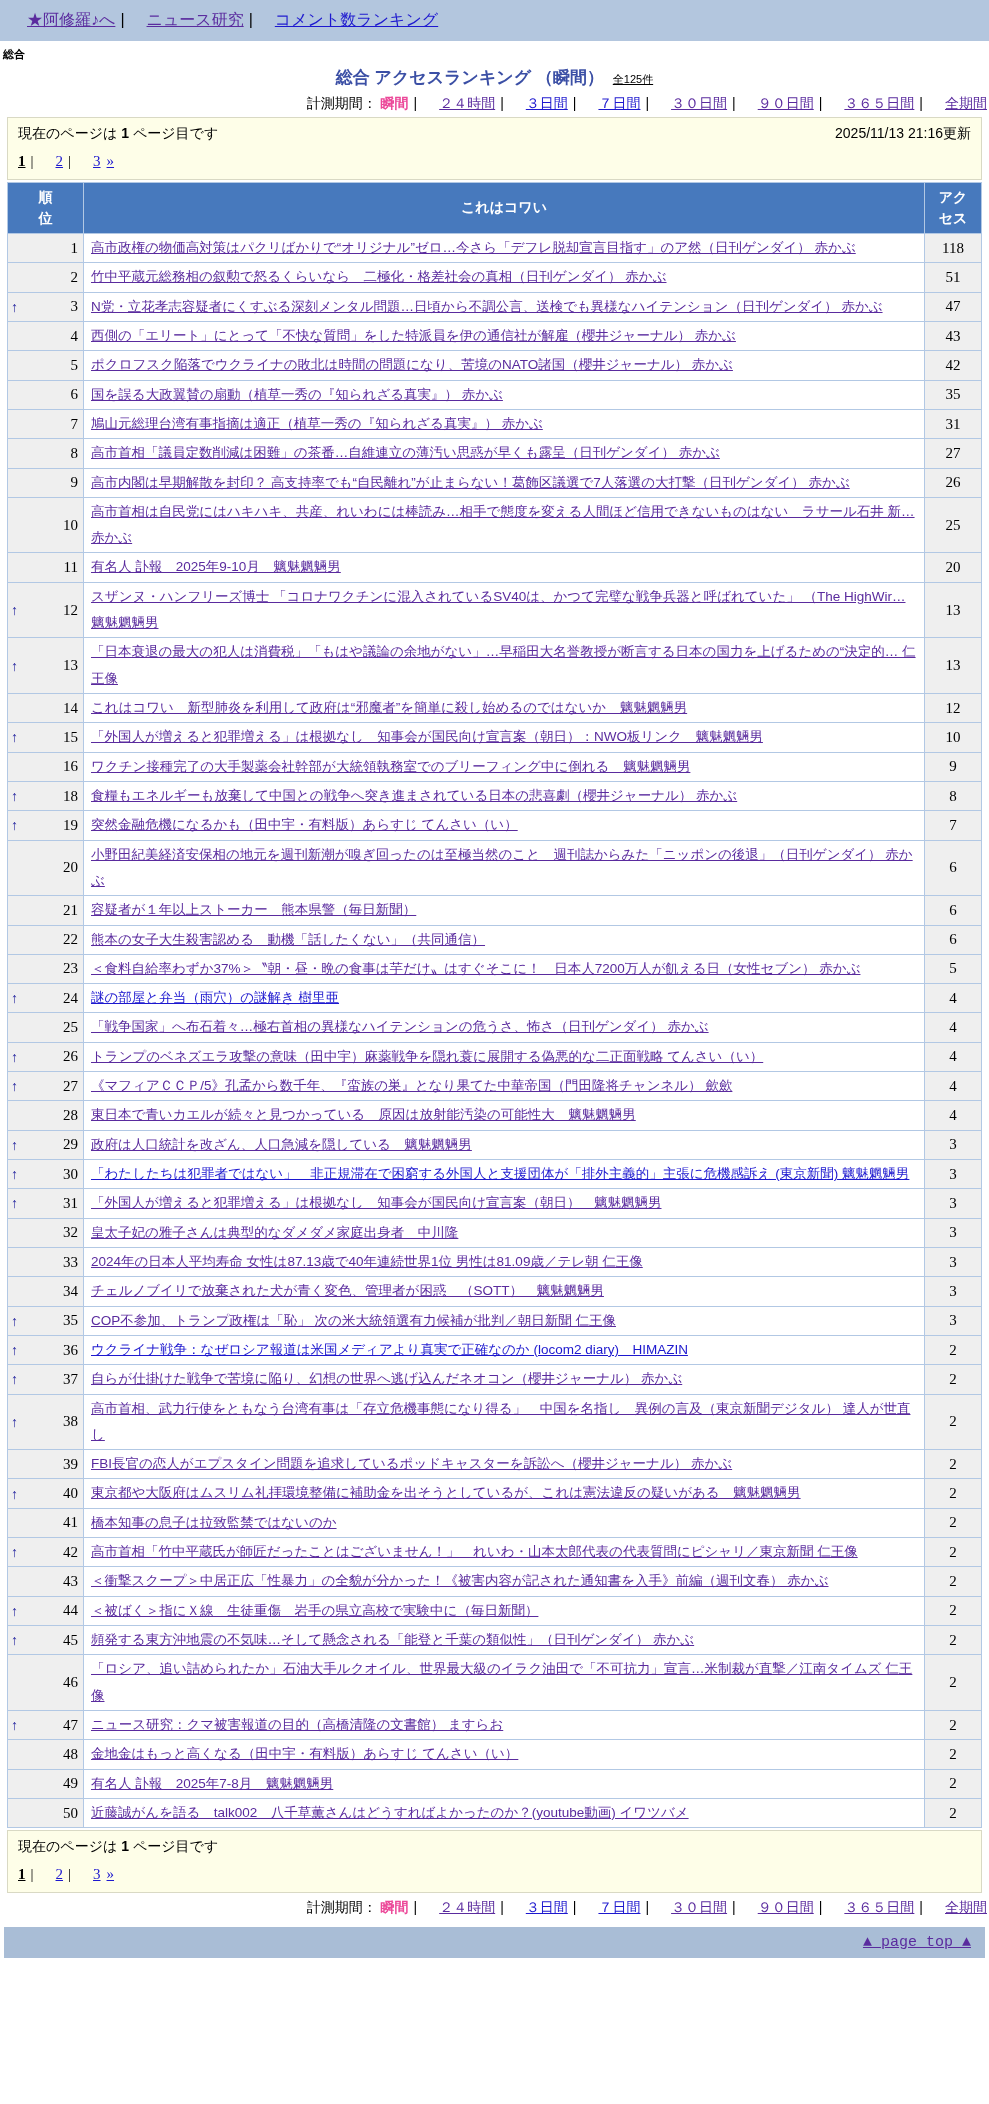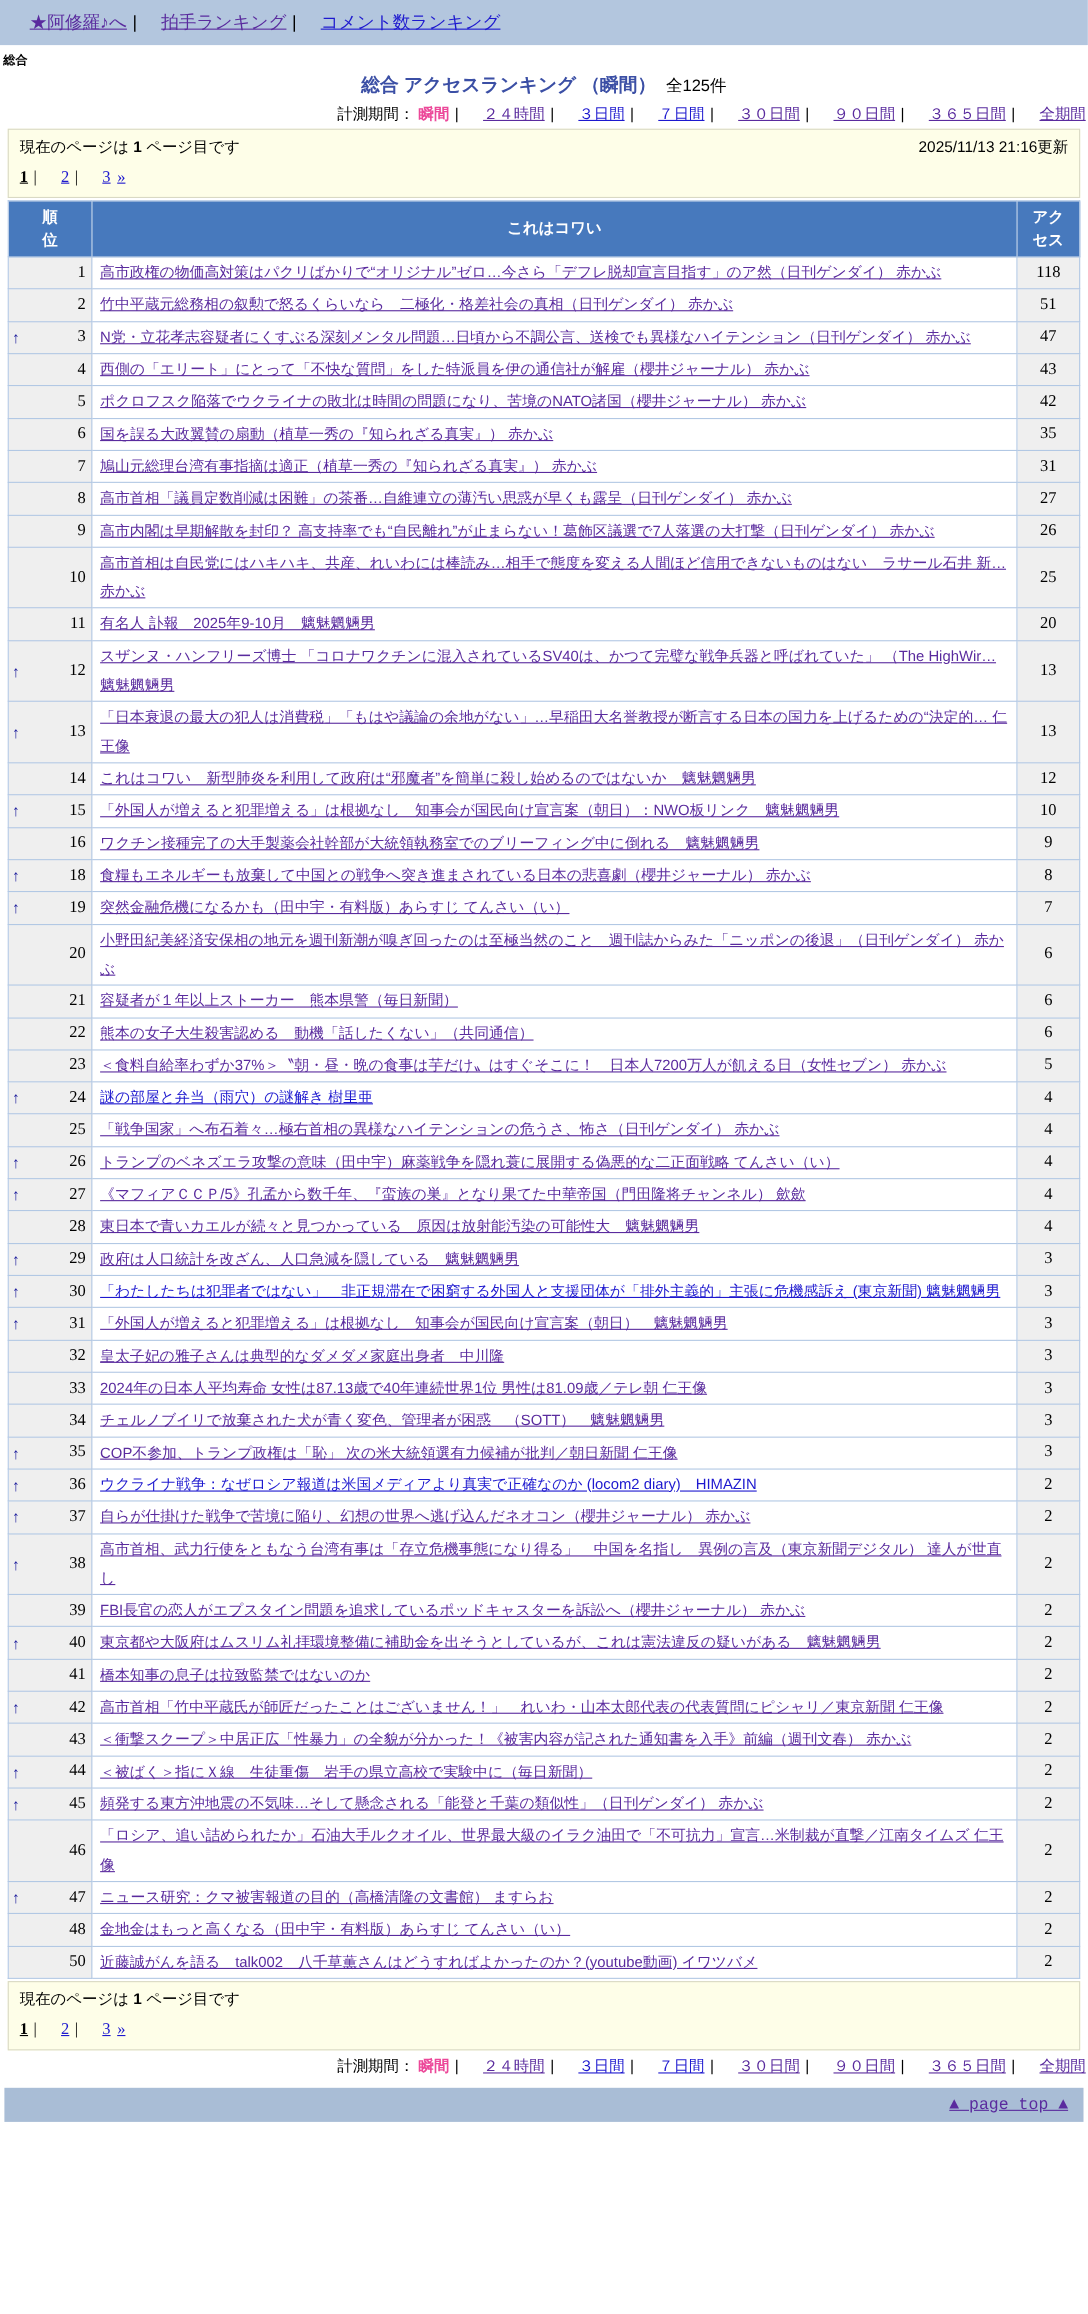--- a/index.html
+++ b/index.html
@@ -12,21 +12,21 @@
   body{width:989px;background:#fff;color:#000;font-family:"Liberation Sans",sans-serif;font-size:14px;}
   a{text-decoration:underline;cursor:pointer;}
   .lnk{color:var(--link);margin-left:17px;}
   .lnk.visited{color:var(--visited);}
   .sep{padding:0 5px;color:#000;}
 
   .topbar{background:var(--bar);padding:10px 10px;font-size:16px;}
   .board-label{font-size:11px;font-weight:bold;padding:6px 3px 0 3px;}
   .title-line{text-align:center;margin-top:4px;}
   .mtitle{color:var(--titlecolor);font-weight:bold;font-size:17px;}
-  .mcount{font-size:15px;color:#000;margin-left:5px;font-weight:normal;}
+  .mcount{font-size:11px;color:#000;margin-left:5px;font-weight:normal;text-decoration:underline;}
   .period-line{text-align:right;font-size:14px;margin:6px 0 4px 0;padding-right:2px;}
   .pcurrent{font-weight:bold;color:#ec4899;}
 
   .infobar{margin:2px 7px;background:var(--ivory);border:1px solid #d9d9c4;padding:7px 10px 9px 10px;font-size:14px;}
   .info-row{display:flex;justify-content:space-between;align-items:baseline;}
   .note b{font-weight:bold;}
   .page-links{margin-top:10px;font-family:"Liberation Serif",serif;font-size:15px;}
   .pg-current{font-weight:bold;text-decoration:underline;color:#000;}
   .pg-link,.pg-next{color:var(--link);}
   .pg-next{margin-left:6px;}
@@ -51,21 +51,21 @@
     font-family:"Liberation Serif",serif;font-size:15px;padding:1px 17px;}
 
   .pagetop-bar{margin:10px 4px 14px 4px;background:var(--pagetop);text-align:right;
     padding:7px 14px;font-size:15px;font-family:Liberation Mono, monospace;}
   .pagetop-link{color:var(--visited);}
 </style>
 </head>
 <body>
 
 <div class="topbar">
-  <a class="lnk visited">★阿修羅♪へ</a><span class="sep">|</span><a class="lnk visited">拍手ランキング</a><span class="sep">|</span><a class="lnk">コメント数ランキング</a>
+  <a class="lnk visited">★阿修羅♪へ</a><span class="sep">|</span><a class="lnk visited">ニュース研究</a><span class="sep">|</span><a class="lnk">コメント数ランキング</a>
 </div>
 
 <div class="board-label">総合</div>
 
 <div class="title-line">
   <span class="mtitle">総合 アクセスランキング （瞬間）</span>
   <span class="mcount">全125件</span>
 </div>
 
 <div class="period-line">
@@ -605,20 +605,30 @@
     <td class="td-rank">
       <div class="rank-flex">
         <span class="arrow"></span>
         <span class="rnum">48</span>
       </div>
     </td>
     <td class="td-title"><a class="tlink">金地金はもっと高くなる（田中宇・有料版）あらすじ てんさい（い）</a></td>
     <td class="td-access">2</td>
   </tr>
 
+  <tr>
+    <td class="td-rank">
+      <div class="rank-flex">
+        <span class="arrow"></span>
+        <span class="rnum">49</span>
+      </div>
+    </td>
+    <td class="td-title"><a class="tlink">有名人 訃報　2025年7-8月　魑魅魍魎男</a></td>
+    <td class="td-access">2</td>
+  </tr>
 
   <tr>
     <td class="td-rank">
       <div class="rank-flex">
         <span class="arrow"></span>
         <span class="rnum">50</span>
       </div>
     </td>
     <td class="td-title"><a class="tlink">近藤誠がんを語る　talk002　八千草薫さんはどうすればよかったのか？(youtube動画) イワツバメ</a></td>
     <td class="td-access">2</td>

